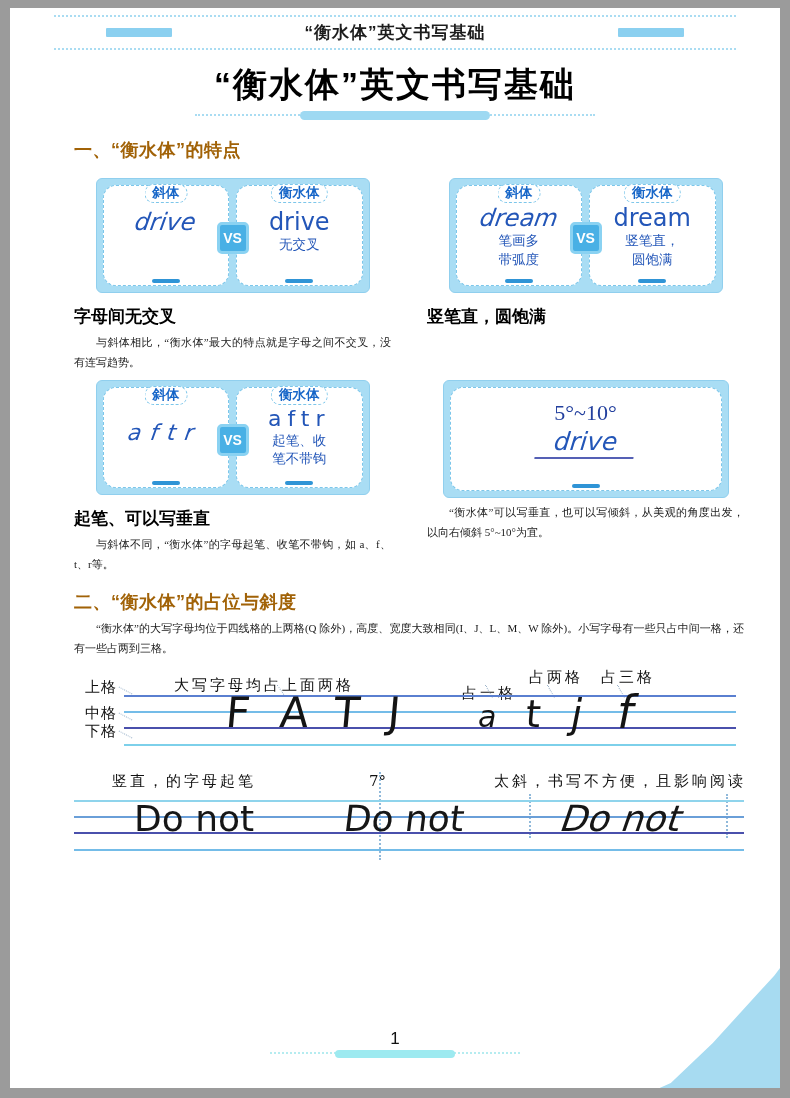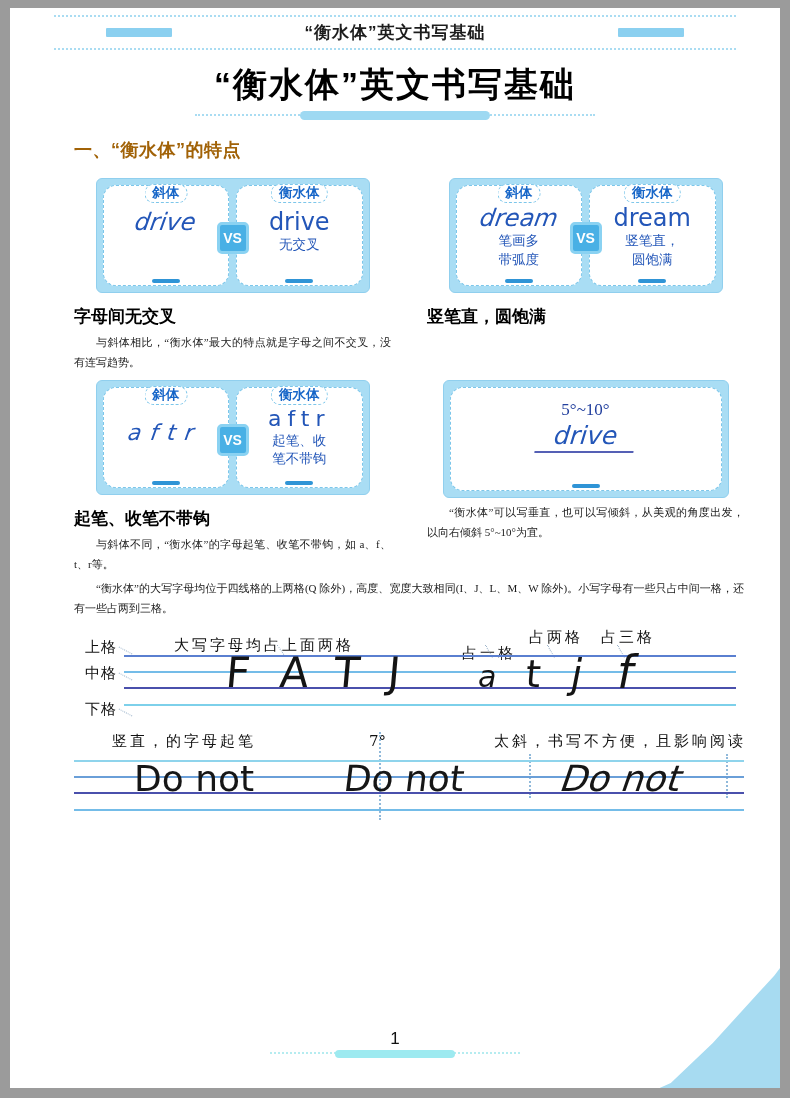--- a/index.html
+++ b/index.html
@@ -85,21 +85,21 @@
   .b3 .panel:first-child .hw.word { margin-top:18px; letter-spacing:9px; }
   .vs {
     position:absolute; left:50%; top:52%; transform:translate(-50%,-50%);
     width:32px; height:32px; background:#49b0e5; border:3px solid #8ad2f2; border-radius:5px;
     color:#fff; font-family:"Liberation Sans","DejaVu Sans",sans-serif; font-weight:bold; font-size:14px;
     display:flex; align-items:center; justify-content:center; z-index:2;
   }
   
   .cmp-box.single { width:286px; height:118px; }
   .panel.wide { border-style:dashed; align-items:center; padding-top:12px; }
-  .angle-label { font-size:17px; color:#23409e; font-family:"Liberation Serif","DejaVu Serif",serif; }
+  .angle-label { font-size:22px; color:#23409e; font-family:"Liberation Serif","DejaVu Serif",serif; }
   .hw.word.underlined {
     margin-top:2px; font-size:25px; font-style:italic; transform:skewX(-6deg);
     border-bottom:2px solid #5560b5; padding:0 18px 1px;
   }
   
   .ruled-demo { position:relative; height:96px; margin-top:10px; }
   .rline { position:absolute; height:0; }
   .rline.r1 { border-top:2px solid #5a7fd0; }
   .rline.r2 { border-top:2px solid #74bce8; }
   .rline.r3 { border-top:2.5px solid #4a50ac; }
@@ -237,51 +237,52 @@
           </div>
           <div class="panel">
             <span class="pill">衡水体</span>
             <div class="hw word">aftr</div>
             <div class="hw note">起笔、收</div>
             <div class="hw note">笔不带钩</div>
             <span class="panel-dash"></span>
           </div>
           <span class="vs">VS</span>
         </div>
-        <div class="caption">起笔、收笔不带钩</div>
+        <div class="caption">起笔、可以写垂直</div>
         <p class="body">与斜体不同，“衡水体”的字母起笔、收笔不带钩，如 a、f、t、r等。</p>
       </div>
 
       <div class="col-cell">
         <div class="cmp-box single">
           <div class="panel wide">
             <div class="angle-label">5°~10°</div>
             <div class="hw word underlined">drive</div>
             <span class="panel-dash"></span>
           </div>
         </div>
         <p class="body">“衡水体”可以写垂直，也可以写倾斜，从美观的角度出发，以向右倾斜 5°~10°为宜。</p>
       </div>
     </div>
 
+    <div class="sec-heading">二、“衡水体”的占位与斜度</div>
     <p class="body">“衡水体”的大写字母均位于四线格的上两格(Q 除外)，高度、宽度大致相同(I、J、L、M、W 除外)。小写字母有一些只占中间一格，还有一些占两到三格。</p>
 
     <div class="ruled-demo demo1">
       <span class="kai" style="left:100px; top:8px;">大写字母均占上面两格</span>
       <span class="kai" style="left:388px; top:16px;">占一格</span>
       <span class="kai" style="left:455px; top:0;">占两格</span>
       <span class="kai" style="left:527px; top:0;">占三格</span>
       <span class="pointer" style="left:200px; top:22px; transform:rotate(55deg);"></span>
       <span class="pointer" style="left:408px; top:23px; transform:rotate(60deg);"></span>
       <span class="pointer" style="left:470px; top:23px; transform:rotate(60deg);"></span>
       <span class="pointer" style="left:540px; top:23px; transform:rotate(60deg);"></span>
 
       <span class="kai rowlabel" style="left:11px; top:10px;">上格</span>
       <span class="kai rowlabel" style="left:11px; top:36px;text-align:right;">中格</span>
-      <span class="kai rowlabel" style="left:11px; top:72px;">下格</span>
+      <span class="kai rowlabel" style="left:11px; top:54px;">下格</span>
 
       <div class="rline r1"></div>
       <div class="rline r2"></div>
       <div class="rline r3"></div>
       <div class="rline r4"></div>
 
       <span class="glyph gF">F</span>
       <span class="glyph gA">A</span>
       <span class="glyph gT">T</span>
       <span class="glyph gJ">J</span>

